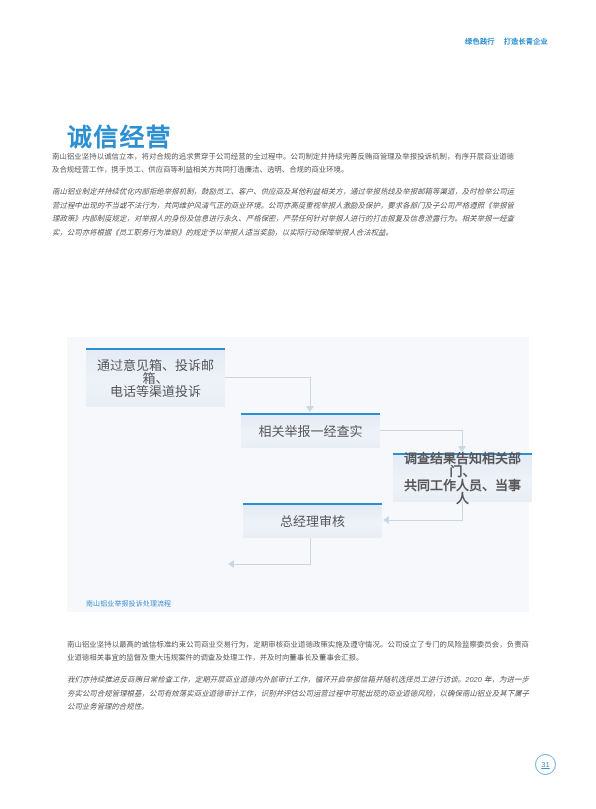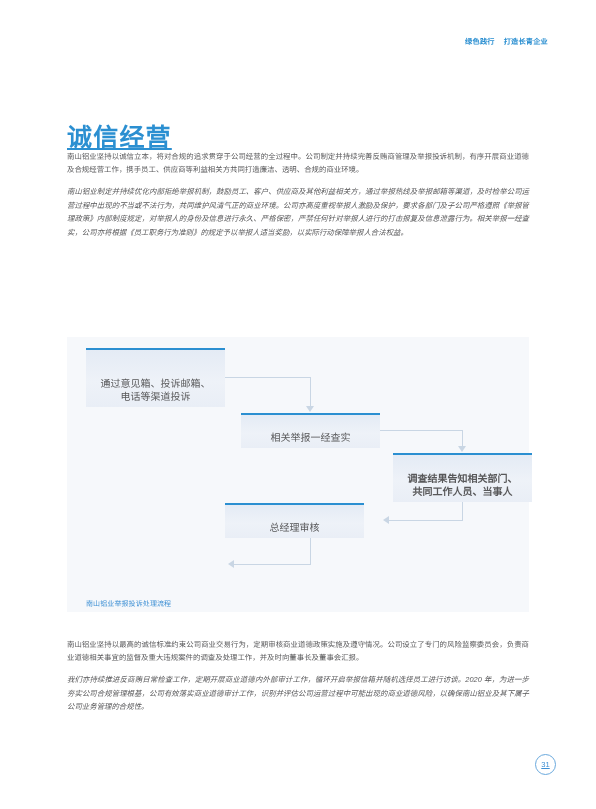--- a/index.html
+++ b/index.html
@@ -44,27 +44,26 @@
   
   .section-title {
     position: absolute;
     left: 67px;
     top: 108px;
     font-size: 25px;
     font-weight: bold;
     letter-spacing: 1.2px;
     color: #2b8fd1;
     line-height: 1;
-    text-decoration: underline;
   }
 
   
   .body-col {
     position: absolute;
-    left: 67px;
+    left: 52px;
     top: 150px;
     width: 462px;
   }
   p.para {
     margin: 0 0 8.5px 0;
     font-size: 7.4px;
     line-height: 13.4px;
     text-align: justify;
     text-justify: inter-ideograph;
     color: #58585a;
@@ -85,35 +84,35 @@
     position: relative;
     width: 100%;
     height: 100%;
   }
 
   .flow-box {
     position: absolute;
     background: linear-gradient(180deg, #e4ebf5 0%, #eef2f8 55%, #e9eef6 100%);
     border-top: 2.2px solid #2b8fd1;
     display: flex;
-    align-items: flex-end;
+    align-items: center;
     justify-content: center;
     text-align: center;
-    font-size: 10px;
+    font-size: 13px;
     line-height: 13.2px;
     color: #58585a;
     padding: 4px 8px;
   }
   .flow-box .box-text { display: block; }
 
   
   #box-complaint  { left: 19px;  top: 11px;  width: 139px; height: 59px; }
   #box-investigate{ left: 174px; top: 76px;  width: 139px; height: 35px; }
   #box-notify     { left: 326px; top: 116px; width: 139px; height: 49px; font-weight: bold; }
-  #box-review     { left: 158px; top: 166px; width: 139px; height: 35px; }
+  #box-review     { left: 176px; top: 166px; width: 139px; height: 35px; }
   #box-result     { left: 19px;  top: 211px; width: 139px; height: 35px; }
 
   
   .conn { position: absolute; background: #c9d6e4; }
   .conn.h { height: 1px; }
   .conn.v { width: 1px; }
 
   .arrow { position: absolute; width: 0; height: 0; }
   .arrow.down {
     border-left: 4px solid transparent;

